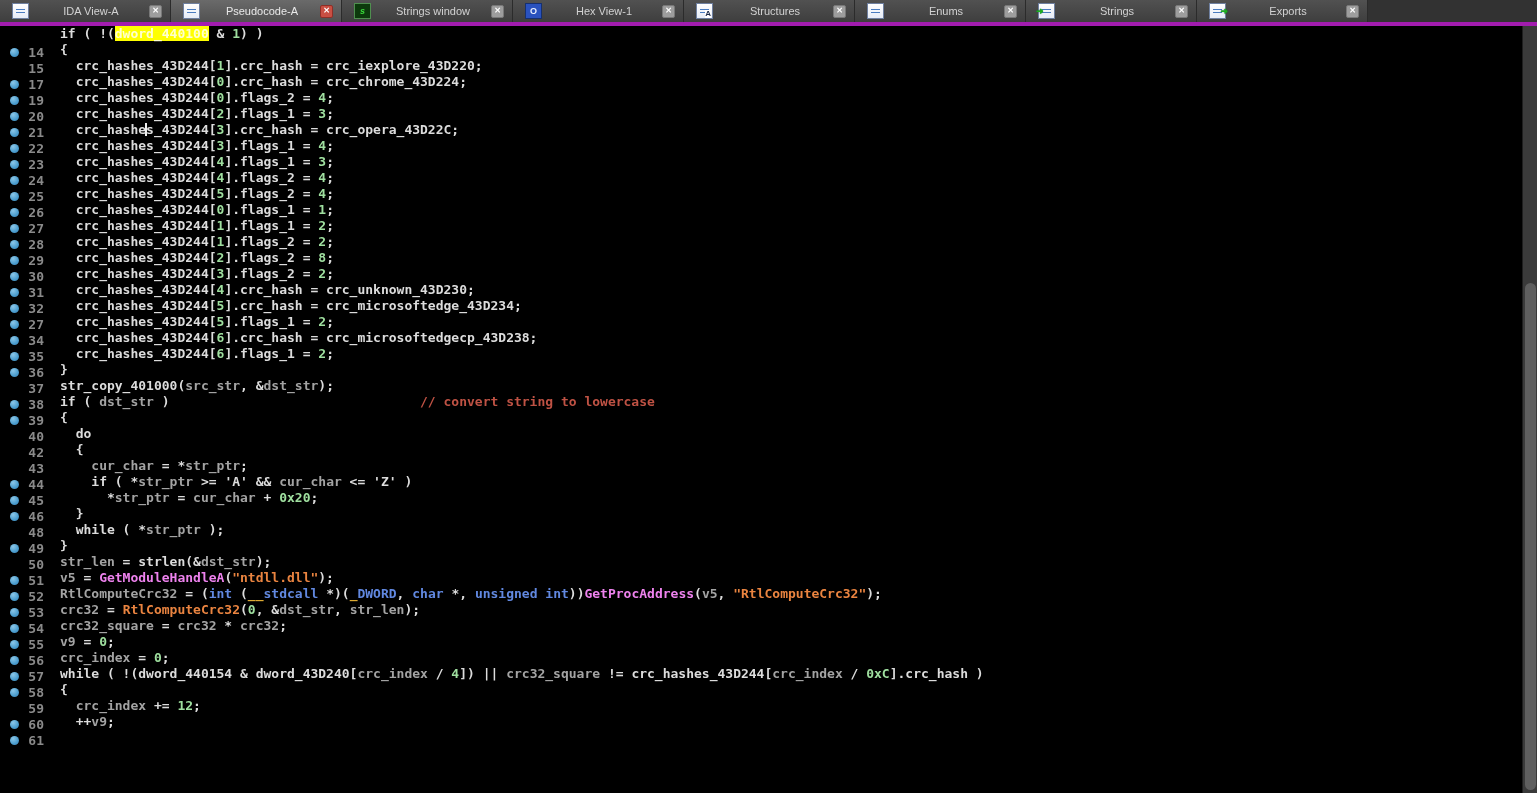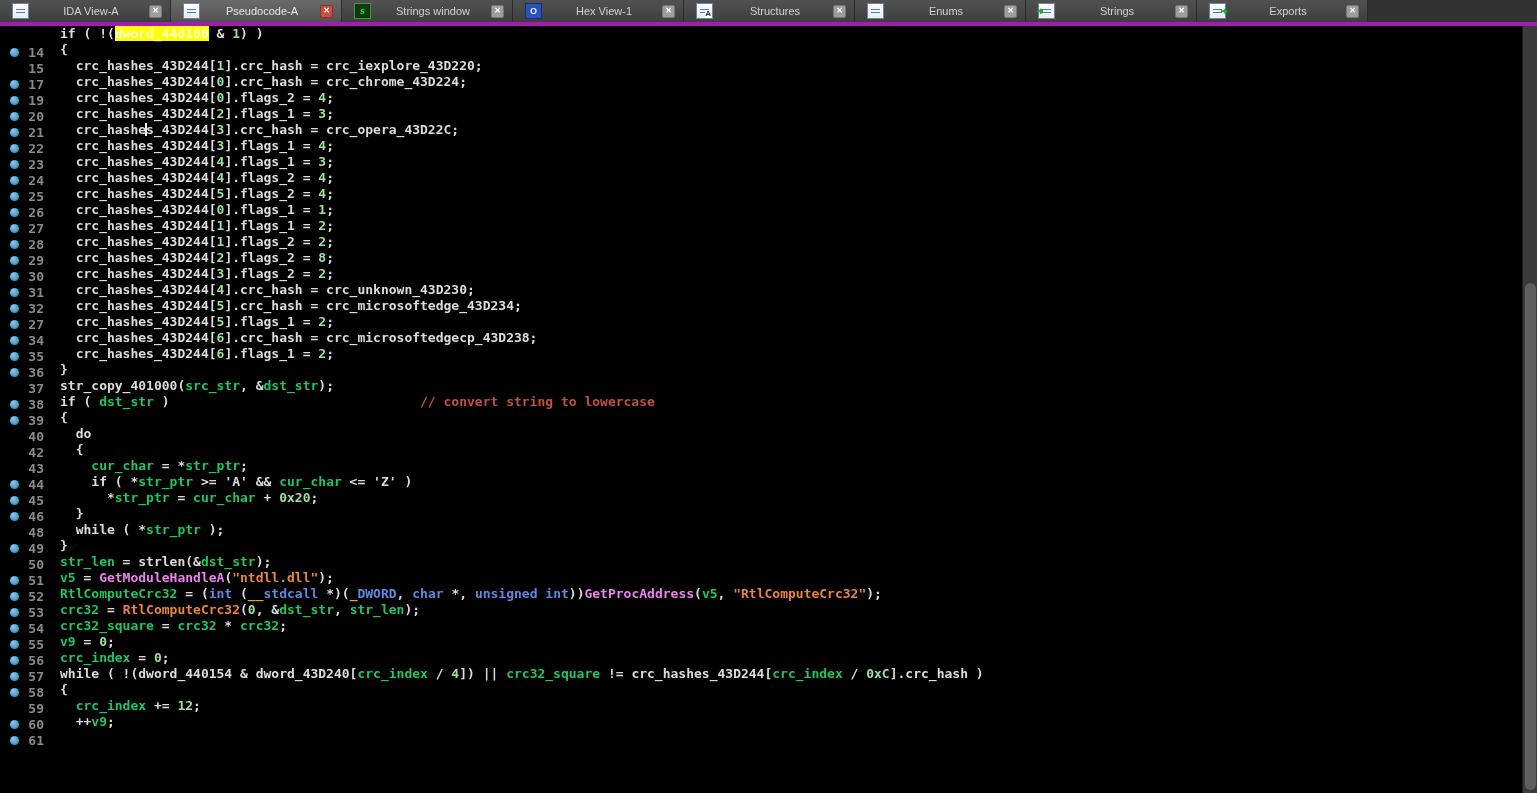--- a/index.html
+++ b/index.html
@@ -92,21 +92,21 @@
     width: 9px; height: 9px; border-radius: 50%;
     background: radial-gradient(circle at 35% 30%, #8cc7e8, #4a9ccd 60%, #3b7fae);
   }
   .lnum {
     display: inline-block; width: 44px; text-align: right;
     color: #8a8a8a; font-weight: bold;
   }
   .text { flex: 1; white-space: pre; }
 
   .tk-w { color: #dcdcdc; }
-  .tk-v { color: #22c55e; }
+  .tk-v { color: #a3a3a3; }
   .tk-n { color: #9fdf9f; }
   .tk-s { color: #ea8440; }
   .tk-i { color: #ee82ee; margin-top: 35px; }
   .tk-t { color: #6188e0; margin-top: 31px; }
   .tk-u { color: #ddaa33; }
   .tk-c { color: #bf5244; }
   .tk-h { background: #ffff00; color: #ffffcf; }
   .caret {
     display: inline-block; width: 2px; height: 13px;
     background: #efefef; vertical-align: -2px;

